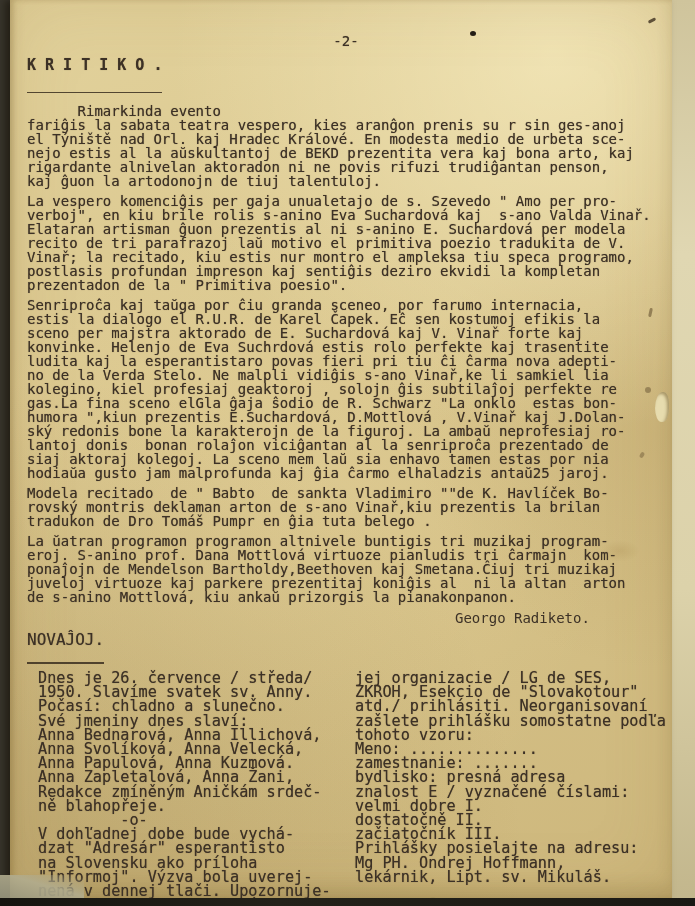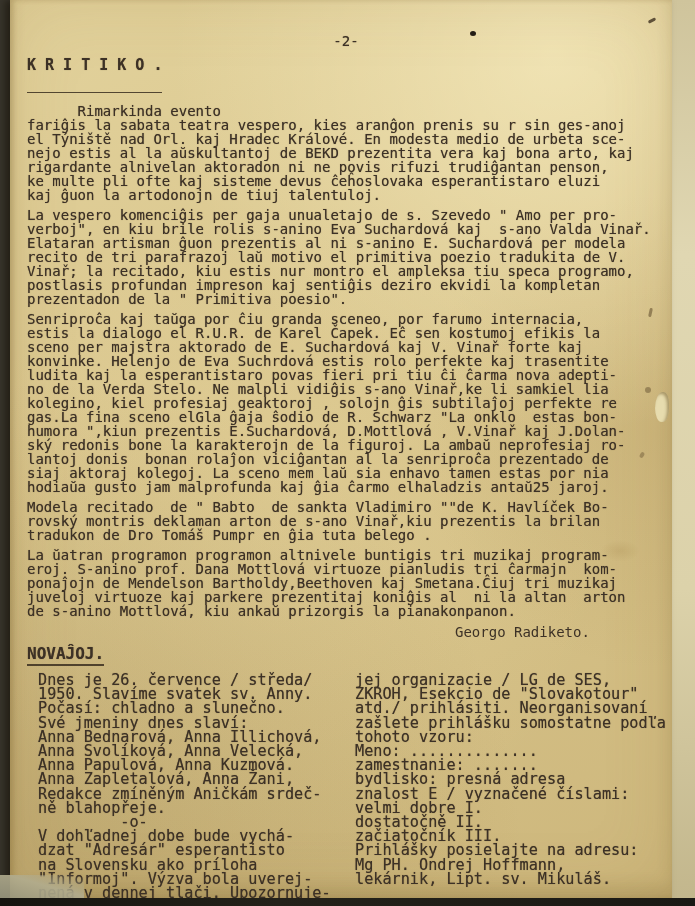--- a/index.html
+++ b/index.html
@@ -44,23 +44,23 @@
   .page-num{width:638px;text-align:center;margin-bottom:4px;text-shadow:0 0 .8px rgba(60,46,30,.65);}
   .heading{
     display:inline-block;font-size:15px;font-weight:bold;
     border-bottom:1.8px solid rgba(58,46,30,.85);
     padding-bottom:18px;margin:4px 0 11px 0;
     text-shadow:0 0 .8px rgba(60,46,30,.65);
   }
   .para{margin:0 0 6px 0;}
   .sig{margin-left:428px;margin-top:7px;}
   .nov-heading{
-    display:inline-block;font-size:16px;font-weight:bold;
+    display:inline-block;font-size:16px;font-weight:normal;
     border-bottom:2px solid rgba(58,46,30,.85);
-    margin:5px 16px 7px 0;padding-bottom:1px;
+    margin:5px 16px 7px 0;padding-bottom:13px;
     text-shadow:0 0 .8px rgba(60,46,30,.65);
   }
   .cols{display:flex;align-items:flex-start;}
   .col-left{width:328px;padding-left:11px;box-sizing:border-box;}
   .col-right{flex:1;}
   .cols .tline{font-size:15.2px;line-height:14.2px;}
   
   .ink-dot{position:absolute;left:470px;top:31px;width:6px;height:5px;border-radius:50%;background:#241d15;}
   .ink-speck-a{position:absolute;left:648px;top:19px;width:8px;height:3px;border-radius:2px;background:#5f5139;transform:rotate(-28deg);}
   .ink-speck-b{position:absolute;left:649px;top:308px;width:3px;height:9px;border-radius:2px;background:rgba(92,72,42,.55);transform:rotate(12deg);}
@@ -88,21 +88,20 @@
 
       <div>
         <div class="heading">K R I T I K O  .</div>
         <div class="kritiko-text">
             <div class="para">
               <div class="tline">      Rimarkinda evento</div>
               <div class="tline">fariĝis la sabata teatra vespero, kies aranĝon prenis su r sin ges-anoj</div>
               <div class="tline">el Týniště nad Orl. kaj Hradec Králové. En modesta medio de urbeta sce-</div>
               <div class="tline">nejo estis al la aŭskultantoj de BEKD prezentita vera kaj bona arto, kaj</div>
               <div class="tline">rigardante alnivelan aktoradon ni ne povis rifuzi trudiĝantan penson,</div>
-              <div class="tline">ke multe pli ofte kaj sisteme devus ĉeĥoslovaka esperantistaro eluzi</div>
               <div class="tline">kaj ĝuon la artodonojn de tiuj talentuloj.</div>
             </div>
             <div class="para">
               <div class="tline">La vespero komenciĝis per gaja unualetajo de s. Szevedo " Amo per pro-</div>
               <div class="tline">verboj", en kiu brile rolis s-anino Eva Suchardová kaj  s-ano Valda Vinař.</div>
               <div class="tline">Elataran artisman ĝuon prezentis al ni s-anino E. Suchardová per modela</div>
               <div class="tline">recito de tri parafrazoj laŭ motivo el primitiva poezio tradukita de V.</div>
               <div class="tline">Vinař; la recitado, kiu estis nur montro el ampleksa tiu speca programo,</div>
               <div class="tline">postlasis profundan impreson kaj sentiĝis deziro ekvidi la kompletan</div>
               <div class="tline">prezentadon de la " Primitiva poesio".</div>

